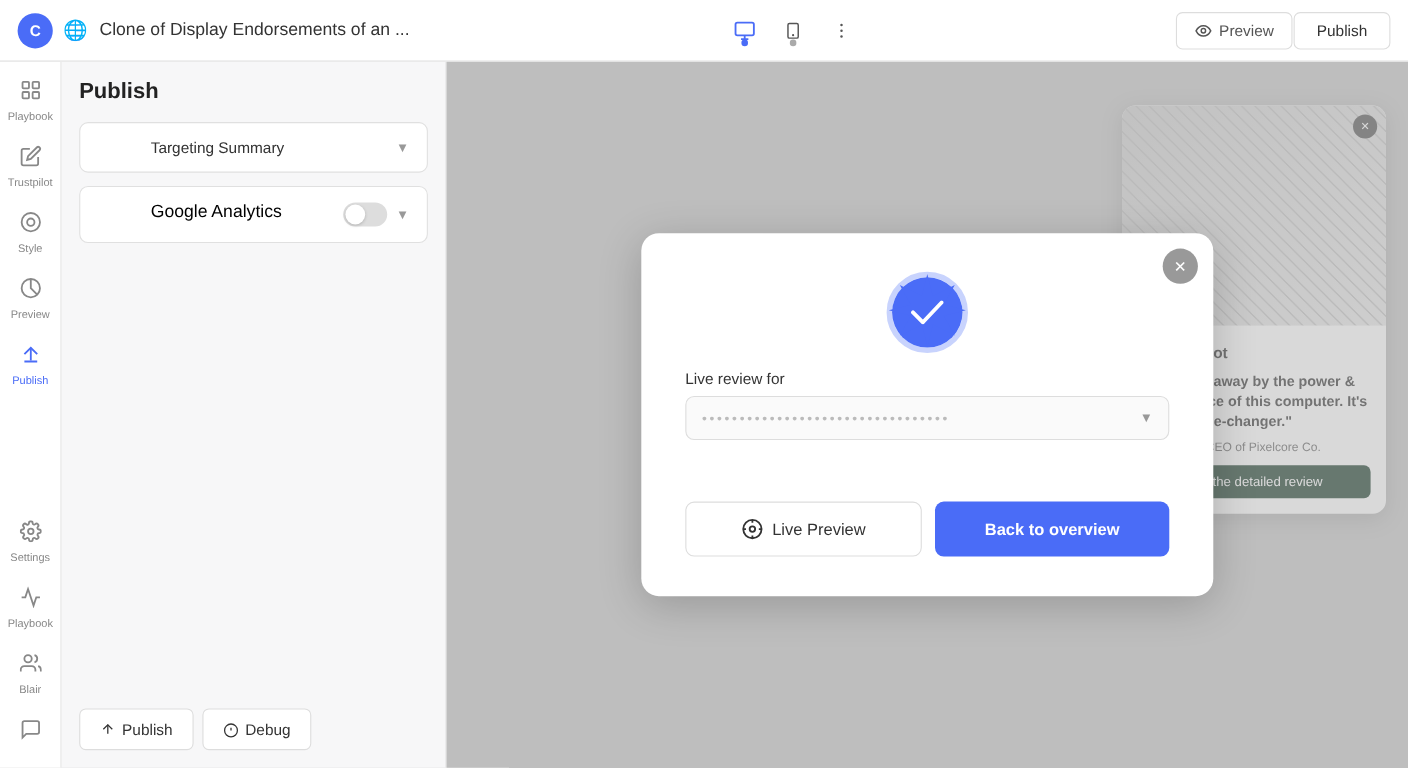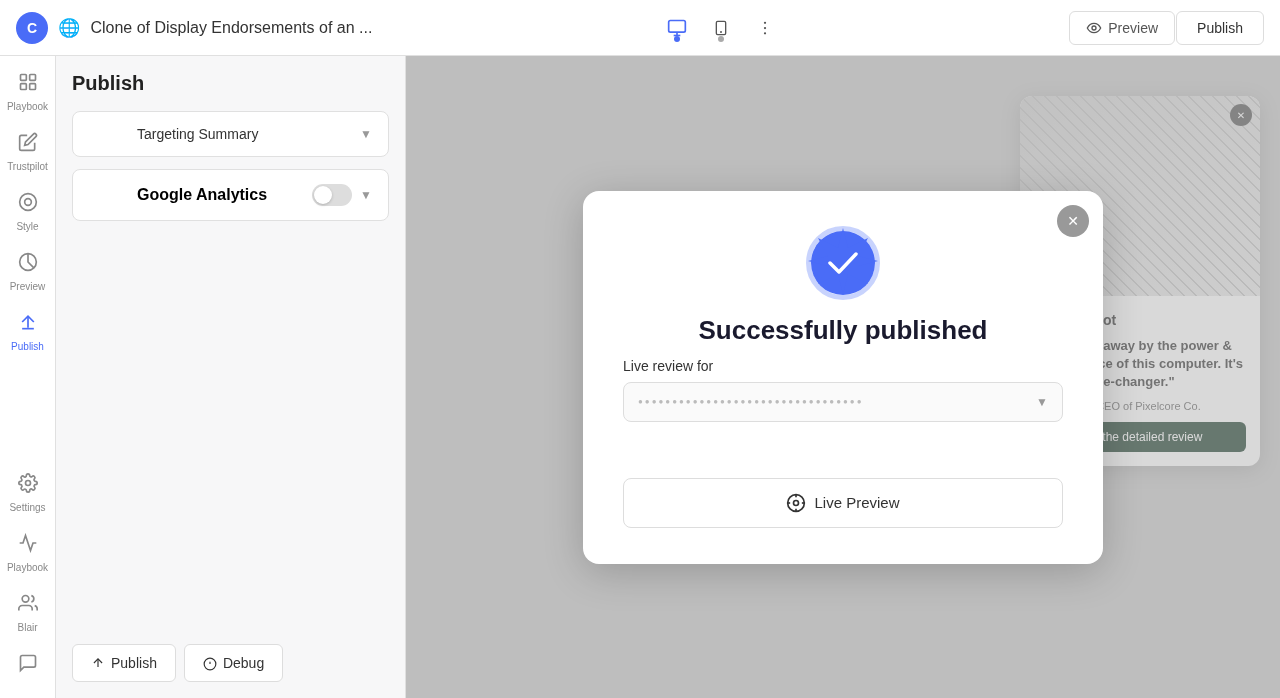--- a/index.html
+++ b/index.html
@@ -73,23 +73,22 @@
     .accordion {
       background: #fff; border-radius: 8px; border: 1px solid #e0e0e0; overflow: hidden; padding-left: 48px;
     }
     .accordion-header {
       display: flex; align-items: center; justify-content: space-between;
       padding: 14px 16px; cursor: pointer; font-size: 14px; font-weight: 500; color: #333;
     }
     .accordion-chevron { color: #999; font-size: 12px; }
 
     .google-analytics-row {
-      display: flex; align-items: center; justify-content: space-between;
+      display: flex; justify-content: space-between;
       padding: 14px 16px;
-      font-weight: bold;
     }
     .toggle {
       width: 40px; height: 22px; background: #ddd; border-radius: 11px; position: relative; cursor: pointer;
     }
     .toggle-knob {
       width: 18px; height: 18px; background: #fff; border-radius: 50%;
       position: absolute; top: 2px; left: 2px; box-shadow: 0 1px 3px rgba(0,0,0,0.2);
     }
 
     
@@ -407,38 +406,40 @@
 
             <svg width="74" height="74" viewBox="0 0 74 74" style="position:absolute;top:-5px;left:-5px;">
               <polygon points="37,2 42,22 62,12 52,30 72,35 52,40 62,58 42,48 37,68 32,48 12,58 22,40 2,35 22,30 12,12 32,22" fill="#4a6cf7"></polygon>
             </svg>
             <svg width="30" height="22" viewBox="0 0 30 22" style="position:relative;z-index:1;">
               <polyline points="2,11 11,20 28,2" fill="none" stroke="white" stroke-width="3.5" stroke-linecap="round" stroke-linejoin="round"></polyline>
             </svg>
           </div>
         </div>
 
-        <div class="modal-title">Successfully published</div>
 
         <div class="modal-label">Live review for</div>
         <div class="modal-select-row">
           <span class="modal-select-val" style="font-size:8px;letter-spacing:2px;">●●●●●●●●●●●●●●●●●●●●●●●●●●●●●●●●●</span>
           <span style="color:#999;font-size:12px;">▼</span>
         </div>
 
         <div class="modal-actions">
           <button class="btn-live-preview">
             <svg width="20" height="20" viewBox="0 0 24 24" fill="none" stroke="currentColor" stroke-width="2">
                 <circle cx="12" cy="12" r="10"></circle>
                 <circle cx="12" cy="12" r="3"></circle>
                 <line x1="12" y1="2" x2="12" y2="5"></line>
                 <line x1="12" y1="19" x2="12" y2="22"></line>
                 <line x1="2" y1="12" x2="5" y2="12"></line>
                 <line x1="19" y1="12" x2="22" y2="12"></line>
               </svg>
             <span>Live Preview</span>
           </button>
+          <button class="btn-back-overview">
+            <span>Back to overview</span>
+          </button>
         </div>
       </div>
     </div>
   </div>
 
 </div>
 
 </body></html>

